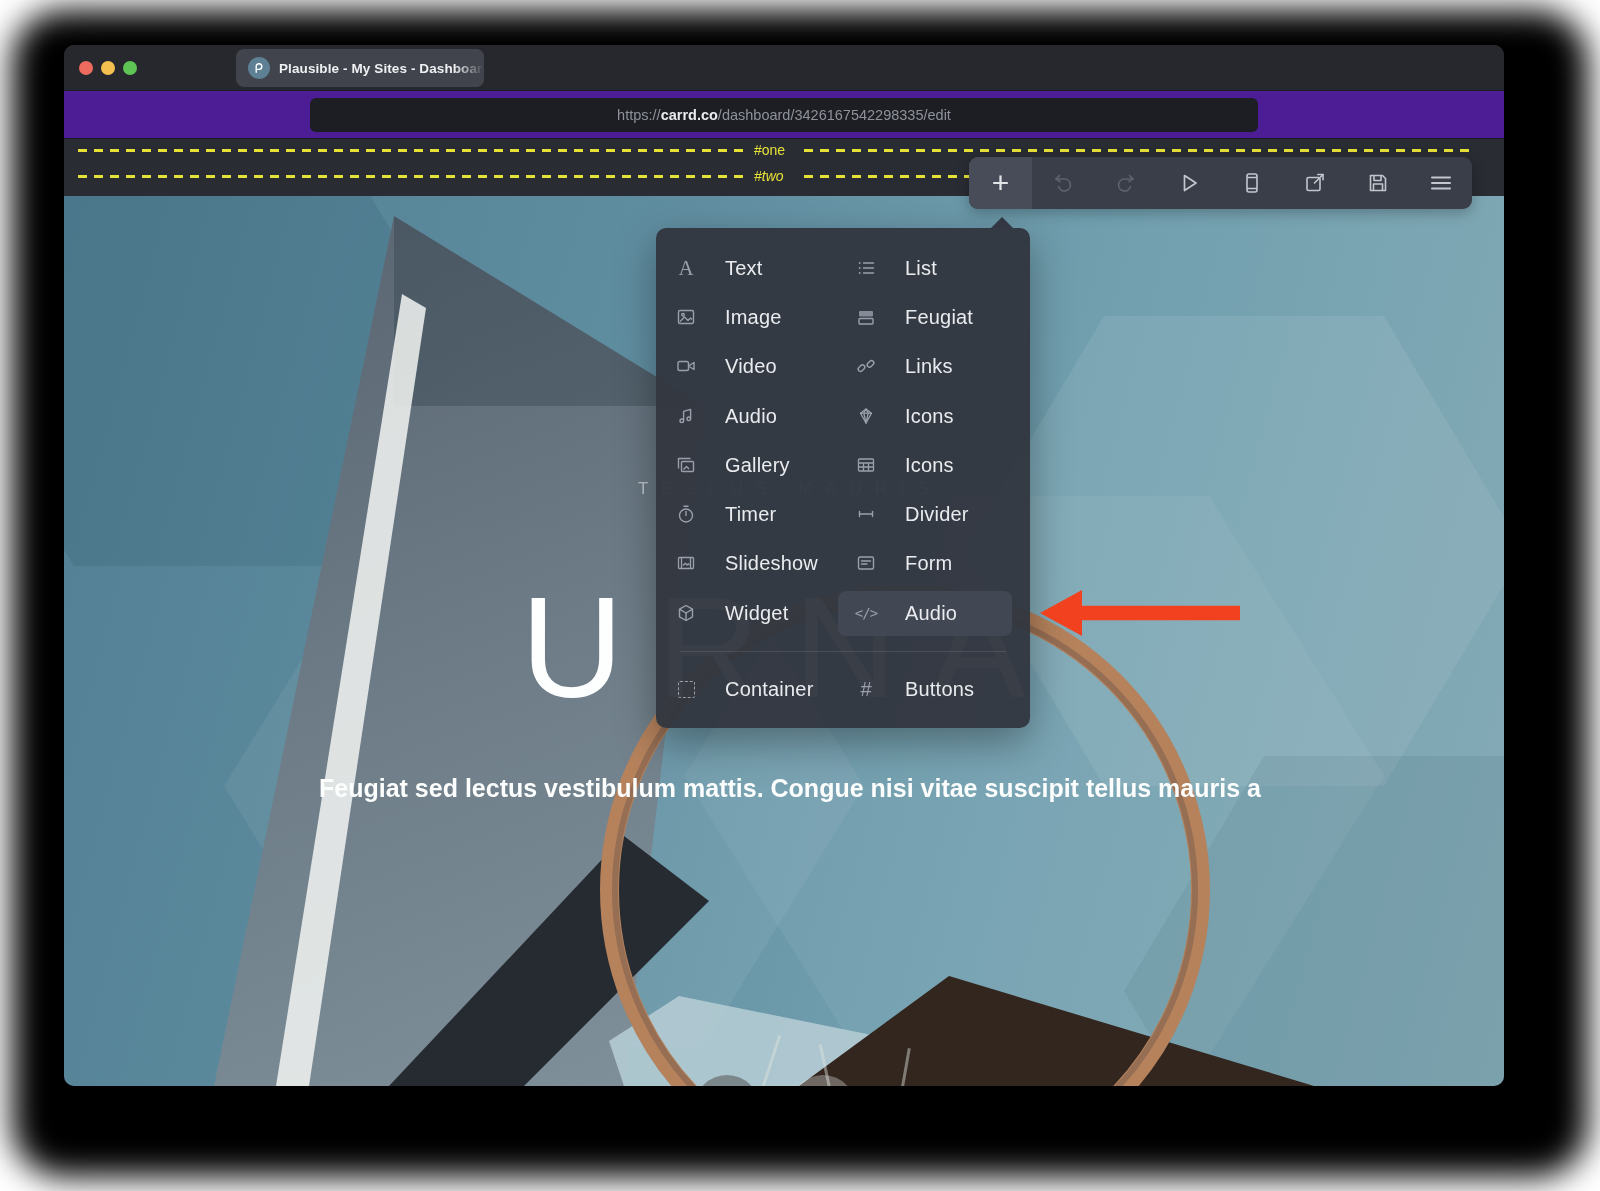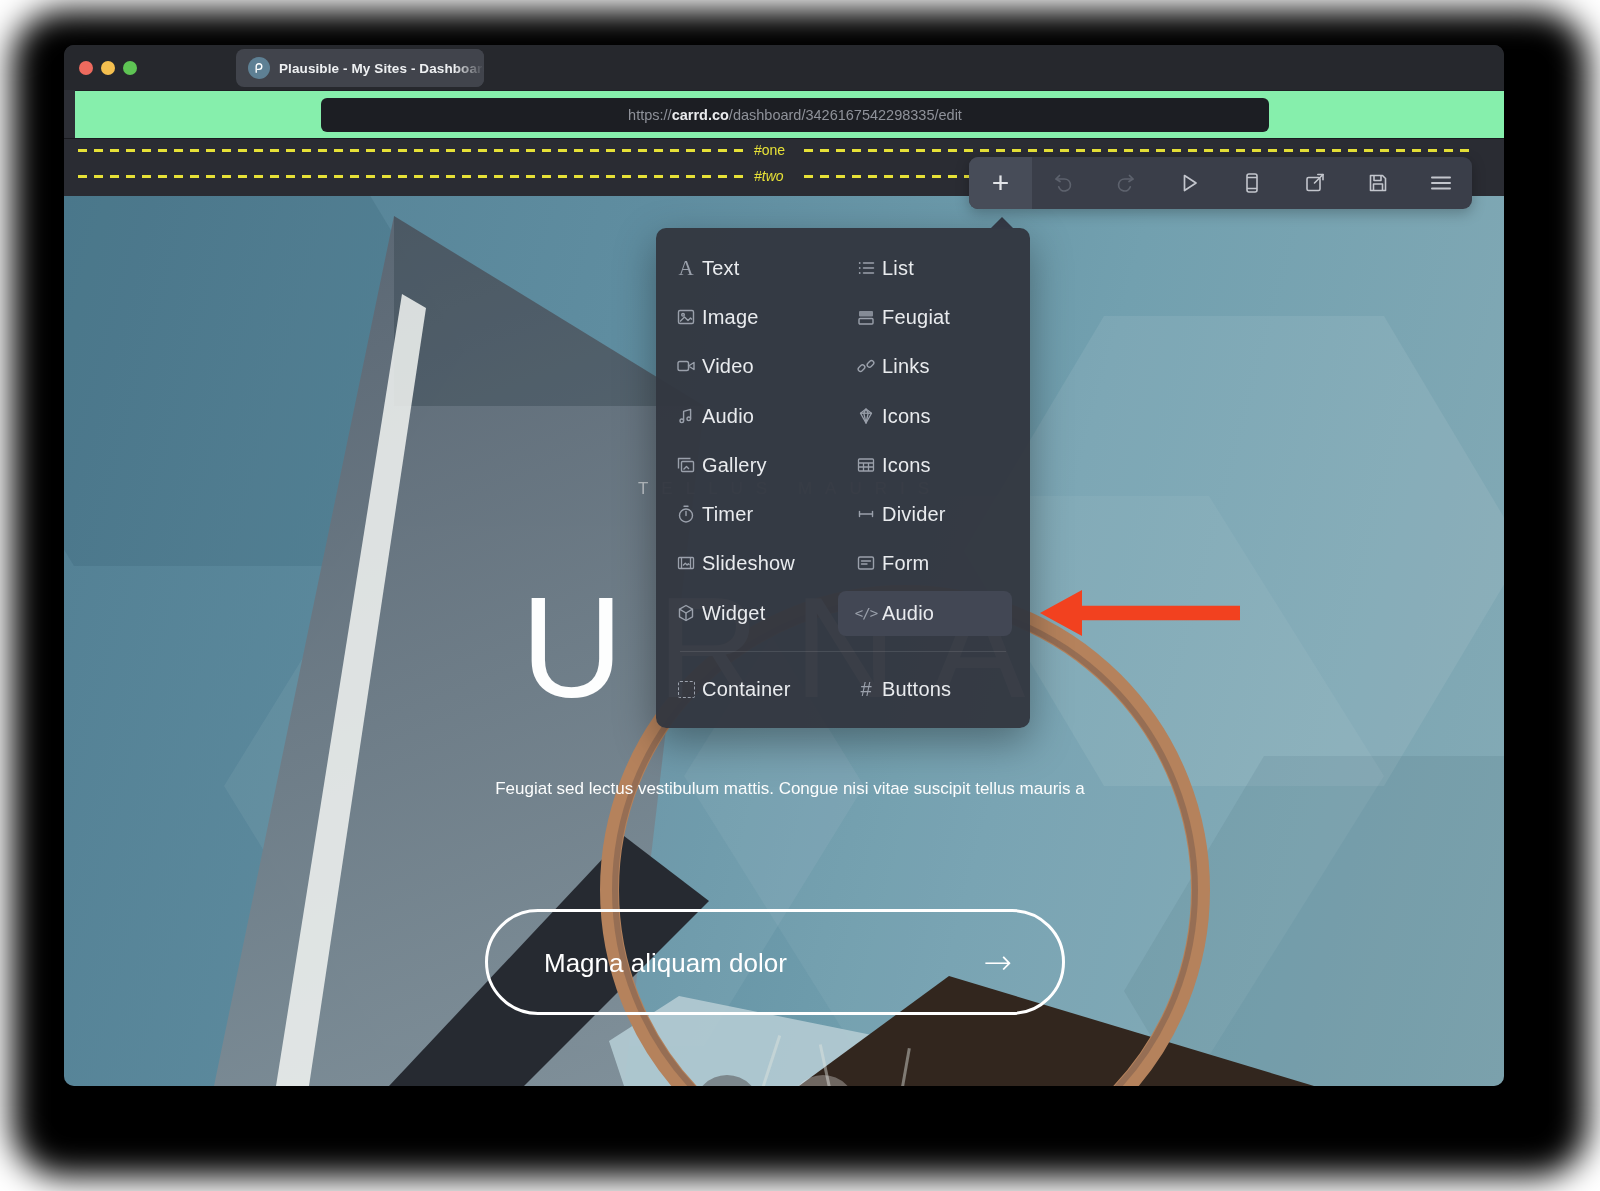--- a/index.html
+++ b/index.html
@@ -15,21 +15,21 @@
   .dot { position:absolute; top:16px; width:14px; height:14px; border-radius:50%; }
   .dot.red { left:15px; background:#ed6a5e; }
   .dot.yellow { left:37px; background:#f4bf4f; }
   .dot.green { left:59px; background:#5ec454; }
   .tab { position:absolute; left:172px; top:4px; width:248px; height:38px; background:#41444c; border-radius:8px; display:flex; align-items:center; padding:0 12px; gap:9px; overflow:hidden; }
   .tab::after { content:""; position:absolute; right:0; top:0; width:30px; height:100%; background:linear-gradient(90deg, rgba(65,68,76,0), #41444c); }
   .favicon { flex:none; width:22px; height:22px; border-radius:50%; background:#5e8094; display:flex; align-items:center; justify-content:center; }
   .tab-title { font-size:13.5px; font-weight:700; color:#eef0f2; white-space:nowrap; letter-spacing:0.1px; }
 
   
-  .urlrow { position:absolute; left:0; top:45px; width:100%; height:48px; background:#86efac; border-top:1px solid #1e2025;margin-left:11px; }
+  .urlrow { position:absolute; left:0; top:45px; width:100%; height:48px; background:#4c1d95; border-top:1px solid #1e2025; }
   .urlfield { position:absolute; left:246px; top:7px; width:948px; height:34px; background:#1c1e23; border-radius:6px; line-height:34px; text-align:center; font-size:14.5px; color:#8f929a; }
   .urlfield .dom { color:#eaebed; font-weight:700; }
 
   
   .band { position:absolute; left:0; top:93px; width:100%; height:58px; background:#2a2c33; border-top:1px solid #191a1f; }
   .dash { position:absolute; height:3px; background:repeating-linear-gradient(90deg,#e6e137 0 9px, rgba(0,0,0,0) 9px 16px); }
   .d1a { left:14px; top:104px; width:672px; } .d1b { left:740px; top:104px; width:672px; }
   .d2a { left:14px; top:130px; width:672px; } .d2b { left:740px; top:130px; width:672px; }
   .anchor-label { position:absolute; font-size:14px; color:#e6e137; font-weight:400; }
   .a1 { left:690px; top:97px; } .a2 { left:690px; top:123px;font-style:italic; }
@@ -52,42 +52,42 @@
   .ring { position:absolute; left:536px; top:389px; width:610px; height:610px; border:19px solid #b5825c; border-radius:50%; }
   .ring2 { position:absolute; left:548px; top:401px; width:586px; height:586px; border:6px solid rgba(60,50,60,0.25); border-radius:50%; }
   .netline { position:absolute; width:3px; background:rgba(225,228,222,0.45); }
   .n1 { left:705px; top:838px; height:60px; transform:rotate(18deg); }
   .n2 { left:760px; top:848px; height:50px; transform:rotate(-12deg); }
   .n3 { left:840px; top:852px; height:44px; transform:rotate(10deg); }
 
   .hero-text { position:absolute; left:0; width:1452px; text-align:center; color:#fff; }
   .subtitle { top:283px; font-size:17px; letter-spacing:13px; color:rgba(255,255,255,0.55); }
   .heading { top:382px; font-size:142px; font-weight:200; letter-spacing:34px; line-height:140px; color:#fdfefe; }
-  .para { top:572px; font-size:17px; font-weight:400; line-height:41.5px; color:#fcfdfd; }
+  .para { top:572px; font-size:25px; font-weight:700; line-height:41.5px; color:#fcfdfd; }
   .cta { position:absolute; left:421px; top:713px; width:580px; height:106px; border:3px solid #fff; border-radius:55px; }
   .cta-label { position:absolute; left:56px; top:0; height:100px; line-height:103px; font-size:26px; font-weight:300; color:#fff; }
   .cta-arrow { position:absolute; right:50px; top:0; height:100px; line-height:100px; font-size:34px; font-weight:300; color:#fff; font-family:"DejaVu Sans", sans-serif; }
   .navcircle { position:absolute; top:879px; width:66px; height:66px; border-radius:50%; text-align:center; line-height:64px; font-size:30px; color:#fff; font-family:"DejaVu Sans", sans-serif; }
   .upbtn { left:630px; background:rgba(66,58,58,0.45); }
   .downbtn { left:726px; background:rgba(255,255,255,0.30); }
 
   
   .toolbar { position:absolute; left:905px; top:112px; width:503px; height:52px; background:#3a3e49; border-radius:9px; display:flex; z-index:55; box-shadow:0 4px 14px rgba(0,0,0,0.25); }
   .tool { flex:1 1 0; display:flex; align-items:center; justify-content:center; color:#c3c6cd; }
   .tool.active { background:#474c58; border-radius:9px 0 0 9px; }
   .tool.dim { color:#5d626d; }
   .tool .plus { font-size:30px; font-weight:300; line-height:1; color:#e2e4e8; }
 
   
   .menu { position:absolute; left:592px; top:183px; width:374px; height:500px; background:rgba(50,54,64,0.96); border-radius:10px; z-index:40; box-shadow:0 14px 40px rgba(0,0,0,0.35); }
   .caret { position:absolute; left:334px; top:-11px; width:0; height:0; border-left:12px solid transparent; border-right:12px solid transparent; border-bottom:12px solid #333844; }
   .hl { position:absolute; left:182px; top:363px; width:174px; height:45px; background:#424754; border-radius:8px; }
   .mi { position:absolute; height:44px; display:flex; align-items:center; }
   .mi .ic { flex:none; width:22px; height:22px; display:flex; align-items:center; justify-content:center; color:#9aa0ab; }
-  .mi .lbl { margin-left:5px; font-size:20px; color:#e9ebee; letter-spacing:0.2px; }
+  .mi .lbl { margin-left:28px; font-size:20px; color:#e9ebee; letter-spacing:0.2px; }
   .mi.colL { left:19px; width:158px; }
   .mi.colR { left:199px; width:158px; }
   .mdivider { position:absolute; left:24px; top:423px; width:326px; height:1px; background:rgba(255,255,255,0.10); }
   .glyphA { font-family:"Liberation Serif", serif; font-size:21px; color:#9aa0ab; }
   .glyphCode { font-family:"DejaVu Sans Mono", monospace; font-size:14px; color:#9aa0ab; letter-spacing:-1px; }
   .glyphHash { font-size:20px; color:#9aa0ab; font-weight:400; }
   .contbox { width:17px; height:17px; border:1.6px dashed #9aa0ab; border-radius:2px; }
 
   
   .red-arrow { position:absolute; left:976px; top:545px; width:200px; height:46px; background:#f2411f; z-index:60; clip-path:polygon(0 50%, 21% 0, 21% 34%, 100% 34%, 100% 66%, 21% 66%, 21% 100%); }
@@ -146,24 +146,20 @@
       <div class="ring2"></div>
       <div class="netline n1"></div>
       <div class="netline n2"></div>
       <div class="netline n3"></div>
 
       <div class="hero-text subtitle">TELLUS MAURIS</div>
       <div class="hero-text heading">URNA</div>
       <div class="hero-text para">
         <span>Feugiat sed lectus vestibulum mattis. Congue nisi vitae suscipit tellus mauris a</span><br>
       </div>
-      <div class="cta">
-        <span class="cta-label">Magna aliquam dolor</span>
-        <span class="cta-arrow">→</span>
-      </div>
       <div class="navcircle upbtn"></div>
       <div class="navcircle downbtn"></div>
     </div>
 
     <div class="toolbar">
       <div class="tool active">
           <span class="plus">+</span>
         </div>
       <div class="tool dim">
         <svg width="24" height="24" viewBox="0 0 24 24" fill="none" stroke="currentColor" stroke-width="1.7" stroke-linecap="round" stroke-linejoin="round">

